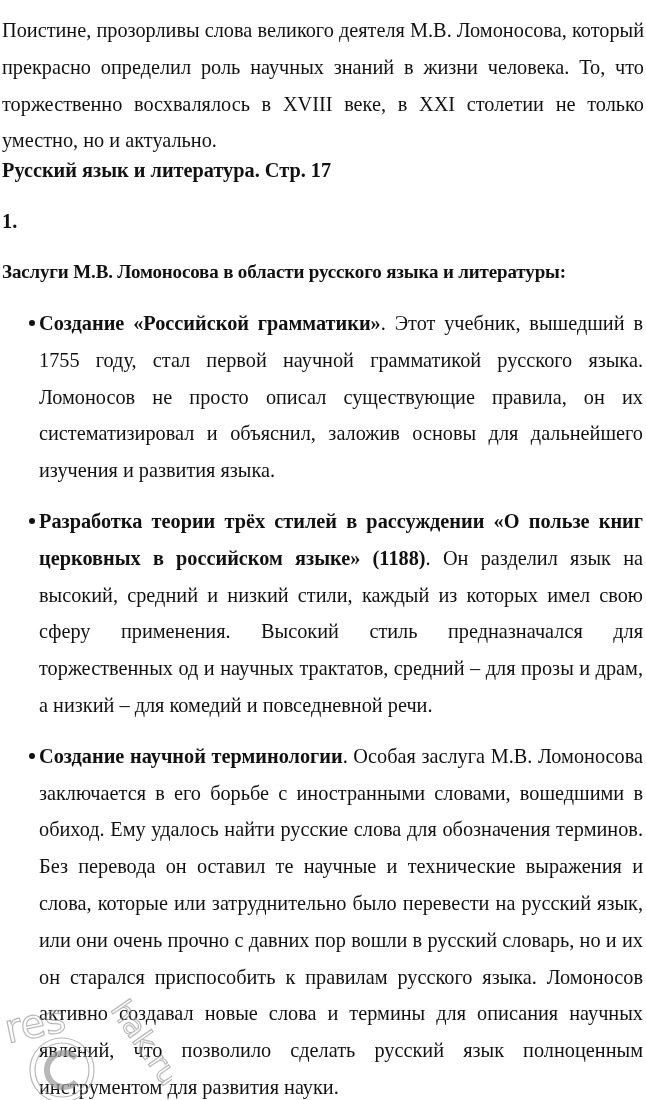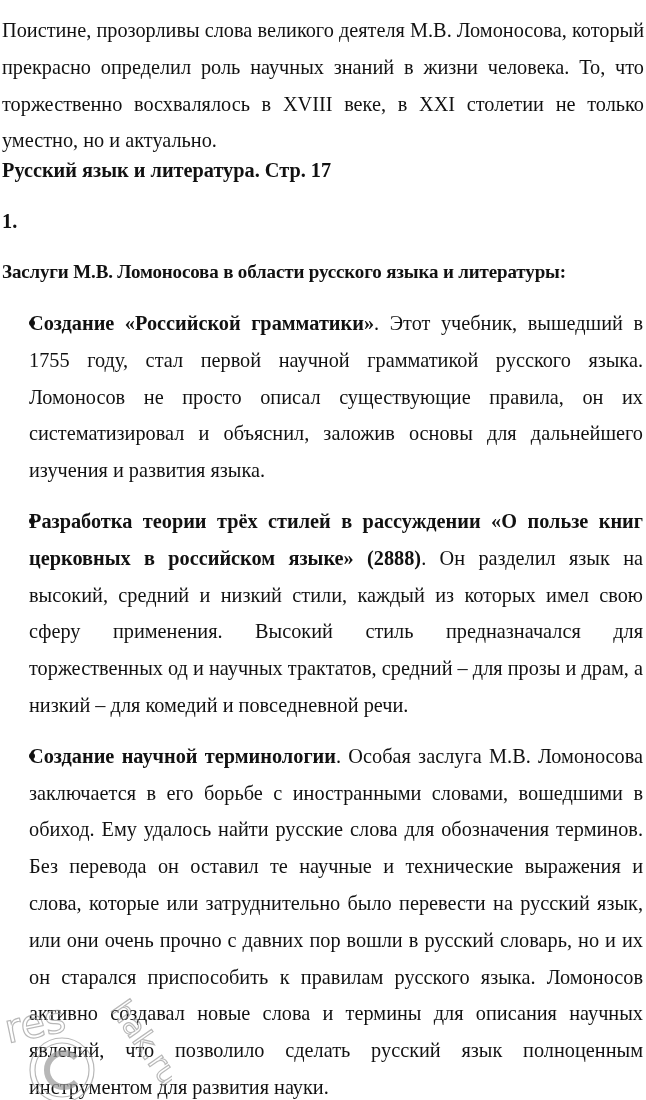--- a/index.html
+++ b/index.html
@@ -15,21 +15,21 @@
   }
   .p-intro { position: absolute; top: 12px; left: 0; width: 642px; }
   .heading {
     position: absolute; left: 2px; margin: 0;
     font-weight: bold; line-height: 36.8px; white-space: nowrap;
   }
   .h1 { top: 152px; }
   .h2 { top: 203px; }
   .h3 { top: 254px; font-size: 19px; letter-spacing: -0.15px; }
   .list { position: absolute; left: 0; top: 305px; width: 646px; margin: 0; padding: 0; list-style: none; }
-  .item { position: relative; padding-left: 29px; padding-right: 3px; margin-bottom: 14px; }
+  .item { position: relative; padding-left: 39px; padding-right: 3px; margin-bottom: 14px; }
   .item .bullet {
     position: absolute; left: 29px; top: 15px;
     width: 6px; height: 6px; border-radius: 50%; background: #111;
   }
   .item .txt { line-height: 36.8px; text-align: justify; display: block; }
   .item b { font-weight: bold; }
   .watermark {
     position: absolute; left: 2px; top: 990px; width: 170px; height: 110px;
     pointer-events: none; opacity: 0.7;
   }
@@ -44,21 +44,21 @@
   <p class="heading h2">1.</p>
   <p class="heading h3">Заслуги М.В. Ломоносова в области русского языка и литературы:</p>
 
   <ul class="list">
     <li class="item">
       <span class="bullet"></span>
       <span class="txt"><b>Создание «Российской грамматики»</b><span>. Этот учебник, вышедший в 1755 году, стал первой научной грамматикой русского языка. Ломоносов не просто описал существующие правила, он их систематизировал и объяснил, заложив основы для дальнейшего изучения и развития языка.</span></span>
     </li>
     <li class="item">
       <span class="bullet"></span>
-      <span class="txt"><b>Разработка теории трёх стилей в рассуждении «О пользе книг церковных в российском языке» (2888)</b><span>. Он разделил язык на высокий, средний и низкий стили, каждый из которых имел свою сферу применения. Высокий стиль предназначался для торжественных од и научных трактатов, средний – для прозы и драм, а низкий – для комедий и повседневной речи.</span></span>
+      <span class="txt"><b>Разработка теории трёх стилей в рассуждении «О пользе книг церковных в российском языке» (1188)</b><span>. Он разделил язык на высокий, средний и низкий стили, каждый из которых имел свою сферу применения. Высокий стиль предназначался для торжественных од и научных трактатов, средний – для прозы и драм, а низкий – для комедий и повседневной речи.</span></span>
     </li>
     <li class="item">
       <span class="bullet"></span>
       <span class="txt"><b>Создание научной терминологии</b><span>. Особая заслуга М.В. Ломоносова заключается в его борьбе с иностранными словами, вошедшими в обиход. Ему удалось найти русские слова для обозначения терминов. Без перевода он оставил те научные и технические выражения и слова, которые или затруднительно было перевести на русский язык, или они очень прочно с давних пор вошли в русский словарь, но и их он старался приспособить к правилам русского языка. Ломоносов активно создавал новые слова и термины для описания научных явлений, что позволило сделать русский язык полноценным инструментом для развития науки.</span></span>
     </li>
   </ul>
 
   <svg class="watermark" viewBox="0 0 170 110" xmlns="http://www.w3.org/2000/svg">
     <g fill="none" stroke="#9a9a9a" stroke-width="1.2">
       <text x="4" y="46" font-family="DejaVu Sans, sans-serif" font-size="40" fill="none" stroke="#9a9a9a" transform="rotate(-12 40 40)">res</text>

